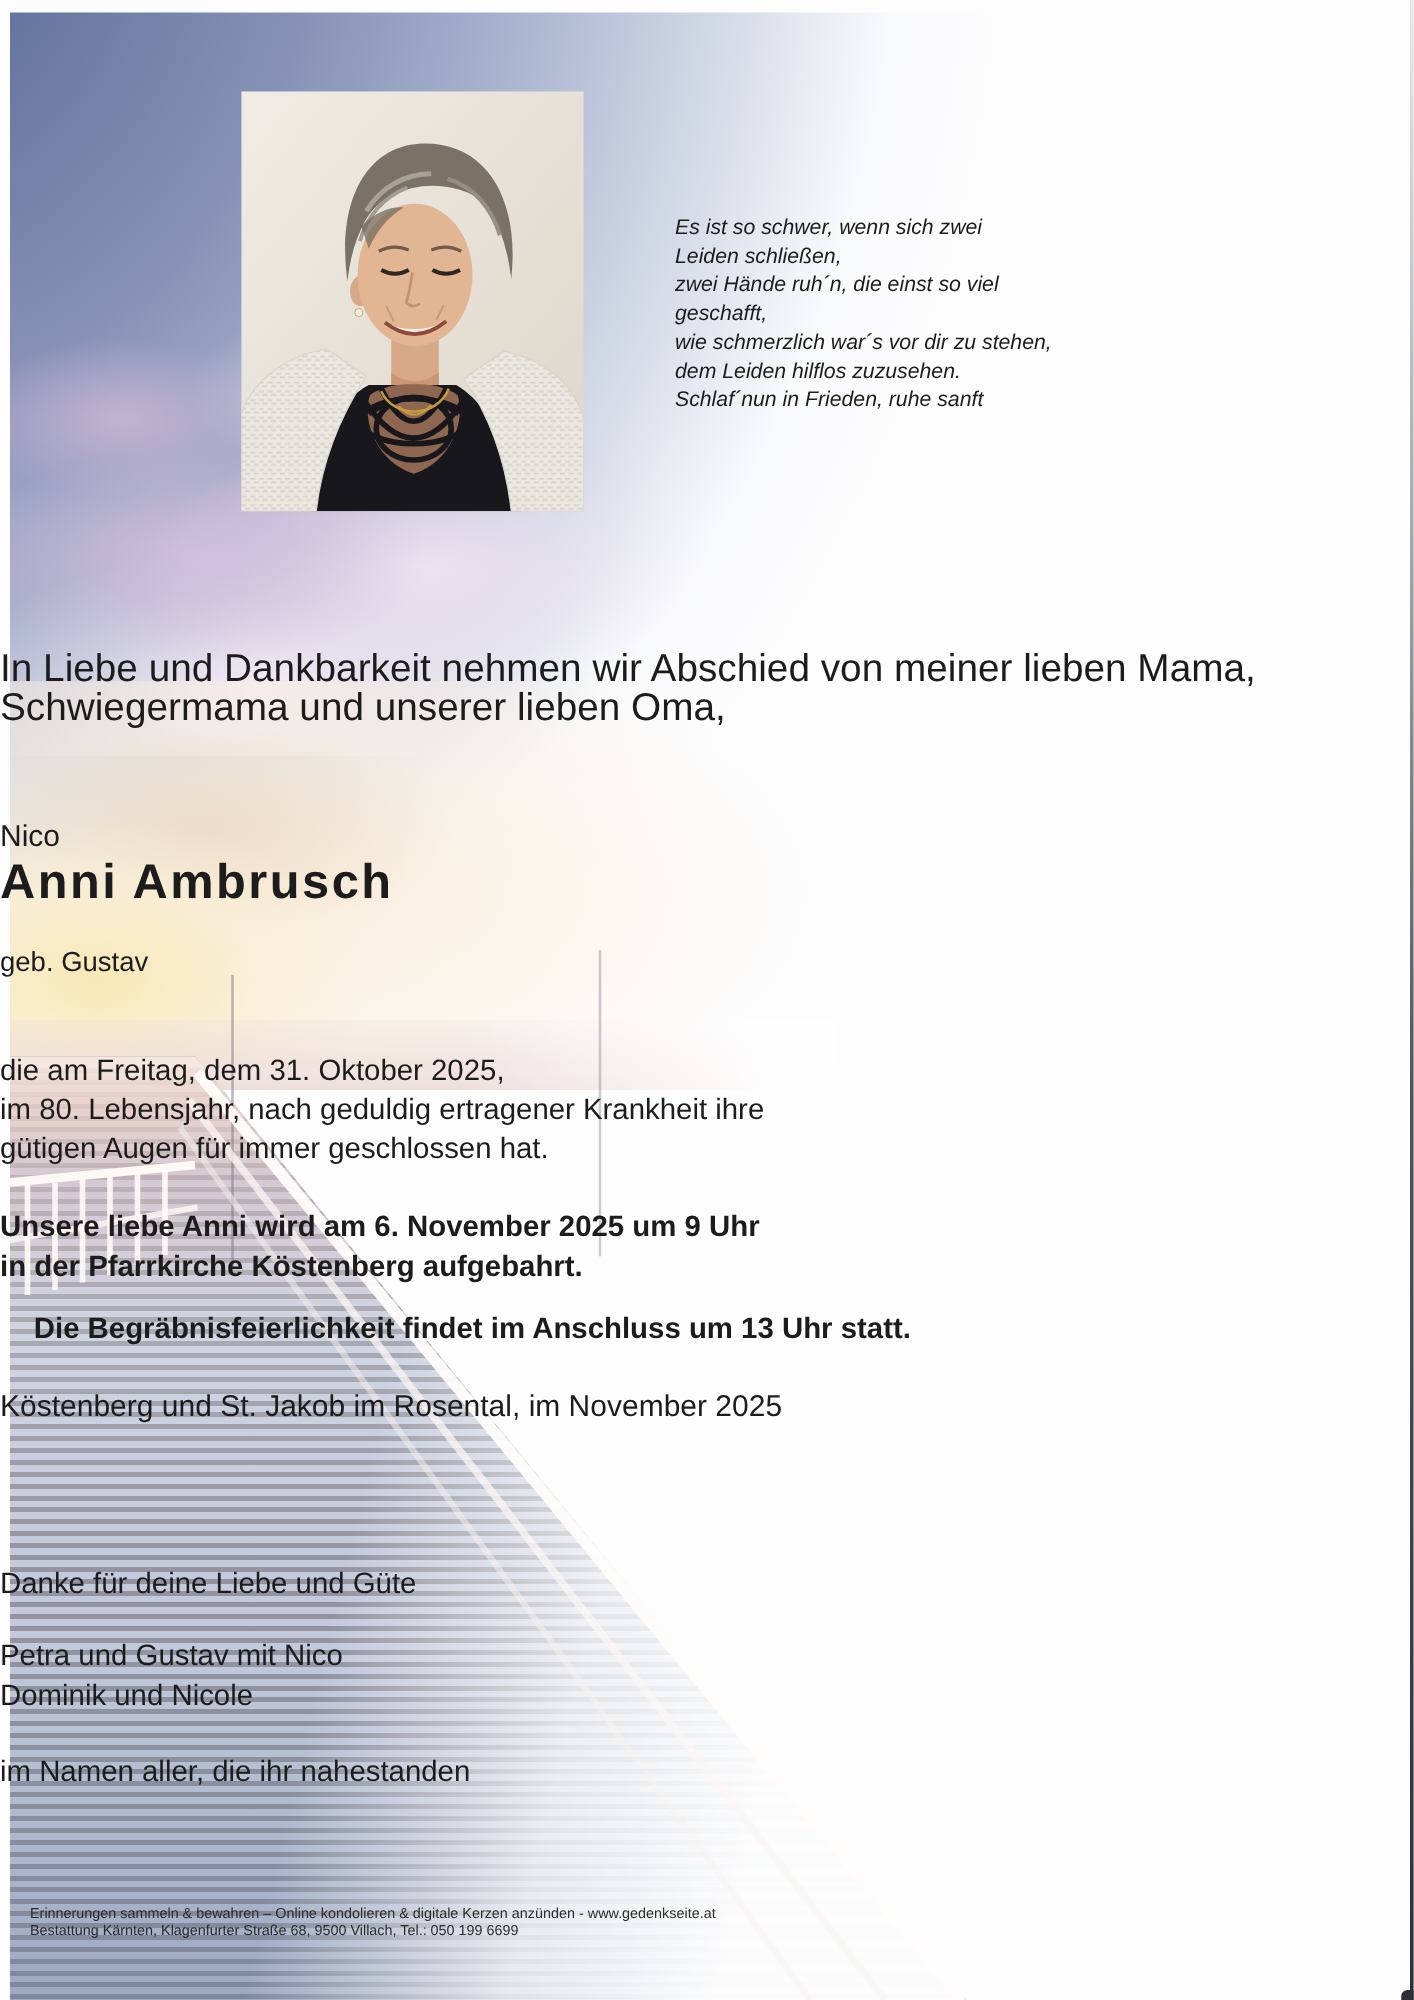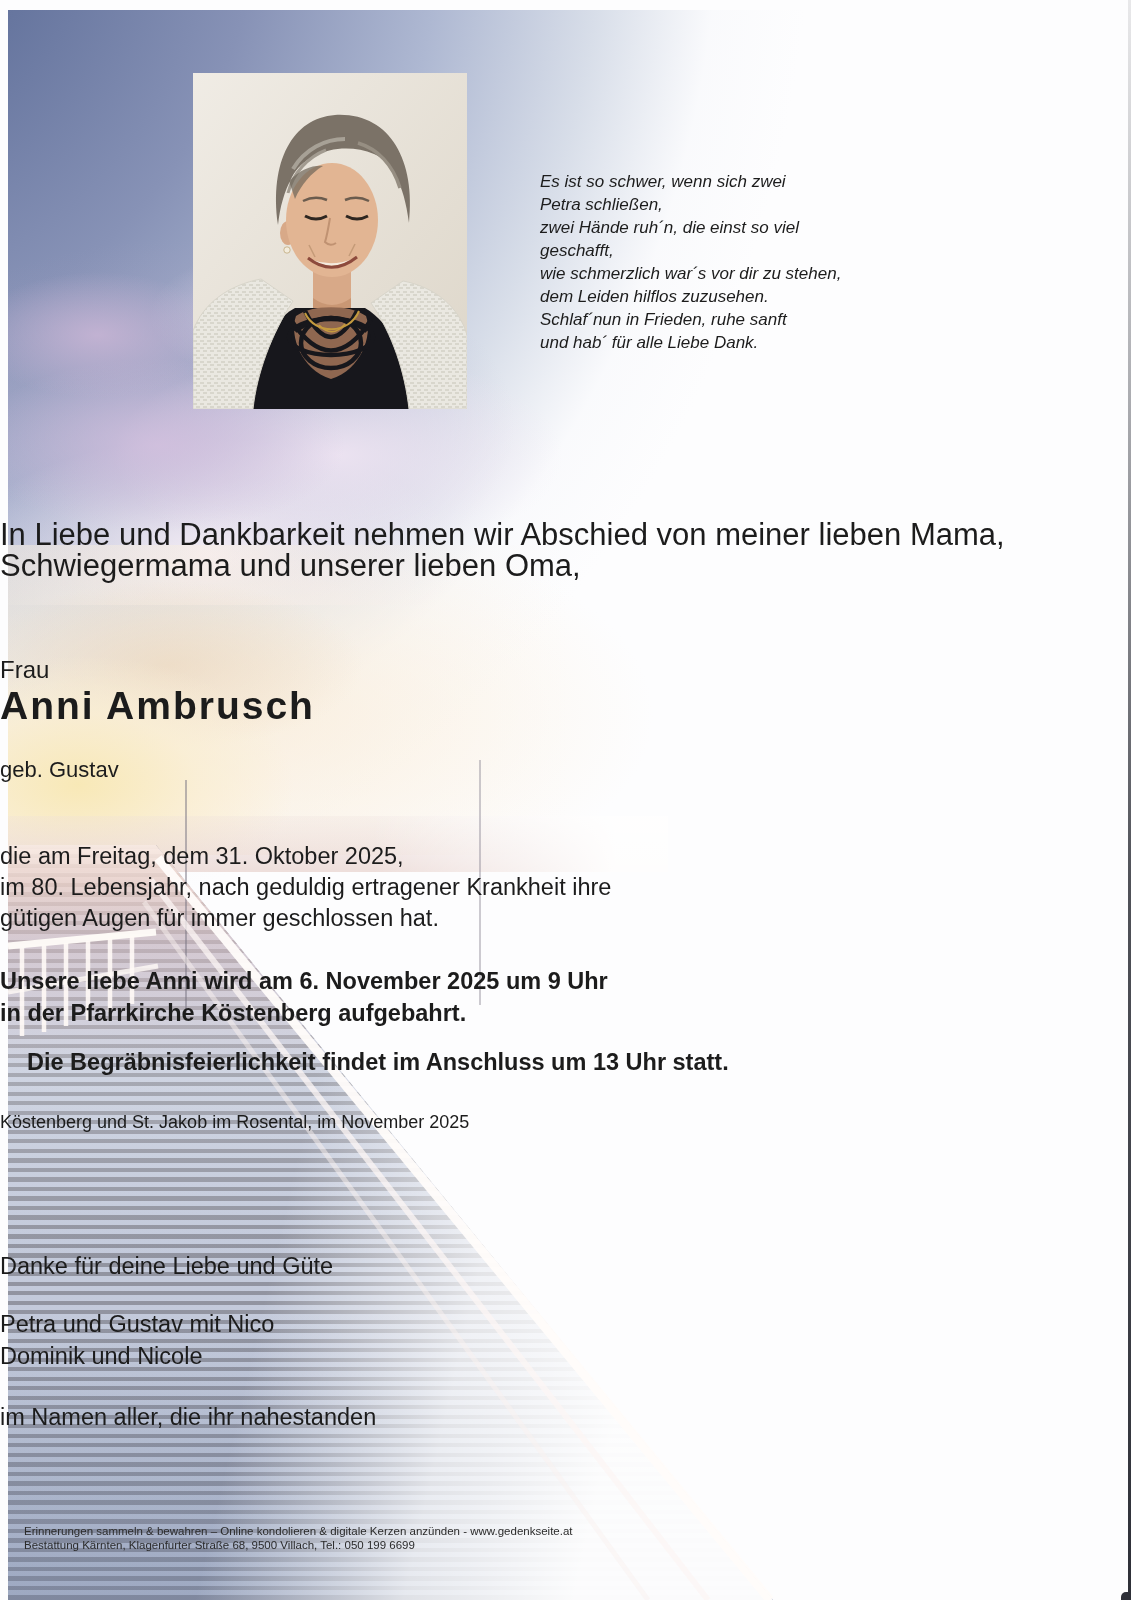--- a/index.html
+++ b/index.html
@@ -61,21 +61,21 @@
   
   .txt{position:absolute;left:0;width:1131px;text-align:left;color:#1c1c1c;z-index:3;}
   .poem{top:170px;left:540px;width:392px;font-size:17px;line-height:23px;font-style:italic;}
   .intro{top:519px;font-size:31px;line-height:31px;}
   .salutation{top:656px;font-size:24px;}
   .name{top:684px;font-size:39px;letter-spacing:2px;font-weight:700;}
   .birthname{top:757px;font-size:22px;}
   .passing{top:841px;font-size:23.5px;line-height:31px;}
   .laying{top:966px;font-size:23.5px;line-height:31.5px;font-weight:bold;}
   .funeral{top:1049px;font-size:23.5px;font-weight:bold;margin-left:27px;}
-  .placedate{top:1112px;font-size:18px;}
+  .placedate{top:1112px;font-size:24px;}
   .thanks{top:1253px;font-size:23.5px;}
   .family{top:1308px;font-size:23.5px;line-height:32px;}
   .closing{top:1404px;font-size:23.5px;}
   .footer{top:1524px;font-size:11.5px;line-height:14px;color:#2b2b2b;padding-left:24px;}
   .copyright{top:1642px;left:auto;right:26px;width:auto;font-size:10.5px;color:#555;text-align:left;}
 </style>
 </head>
 <body>
 
 <div class="art">
@@ -146,35 +146,34 @@
   <path d="M116,172 q4,8 6,12" stroke="#c59a78" stroke-width="1.5" fill="none"></path>
   <path d="M162,171 q-4,8 -6,12" stroke="#c59a78" stroke-width="1.5" fill="none"></path>
   <path d="M119,187 Q139,199 160,186 Q139,194 119,187 Z" fill="#f6f1e7" opacity="0.9"></path>
   <path d="M115,185 Q139,204 164,184" stroke="#8d4a3c" stroke-width="3" fill="none"></path>
   <path d="M112,240 C122,262 156,262 166,238" stroke="#c49a3e" stroke-width="2" fill="none"></path>
   <path d="M126,252 q13,14 26,-1" stroke="#c49a3e" stroke-width="1.6" fill="none"></path>
 </svg>
 
 <div class="txt poem">
   <div>Es ist so schwer, wenn sich zwei</div>
-  <div>Petra schließen,</div>
+  <div>Leiden schließen,</div>
   <div>zwei Hände ruh´n, die einst so viel</div>
   <div>geschafft,</div>
   <div>wie schmerzlich war´s vor dir zu stehen,</div>
   <div>dem Leiden hilflos zuzusehen.</div>
   <div>Schlaf´nun in Frieden, ruhe sanft</div>
-  <div>und hab´ für alle Liebe Dank.</div>
 </div>
 
 <div class="txt intro">
   <div>In Liebe und Dankbarkeit nehmen wir Abschied von meiner lieben Mama,</div>
   <div>Schwiegermama und unserer lieben Oma,</div>
 </div>
 
-<div class="txt salutation">Frau</div>
+<div class="txt salutation">Nico</div>
 <div class="txt name">Anni Ambrusch</div>
 <div class="txt birthname">geb. Gustav</div>
 
 <div class="txt passing">
   <div>die am Freitag, dem 31. Oktober 2025,</div>
   <div>im 80. Lebensjahr, nach geduldig ertragener Krankheit ihre</div>
   <div>gütigen Augen für immer geschlossen hat.</div>
 </div>
 
 <div class="txt laying">

